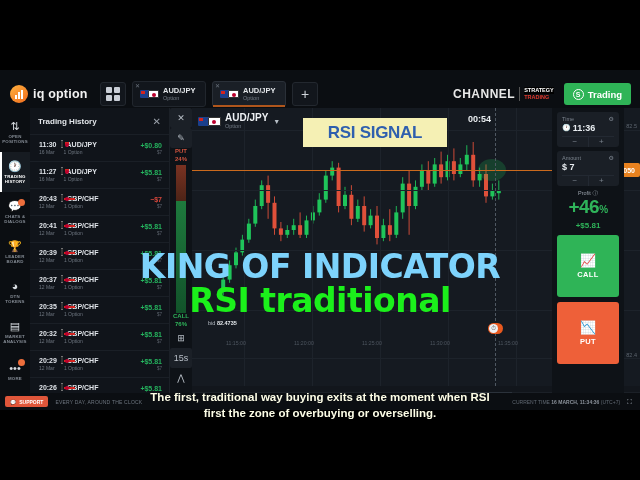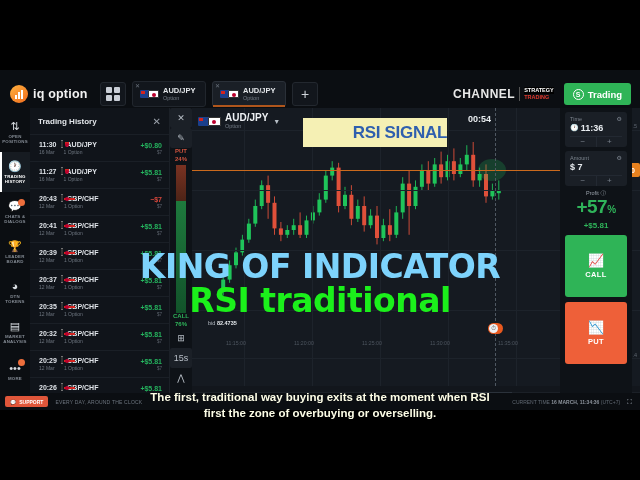--- a/index.html
+++ b/index.html
@@ -114,21 +114,21 @@
   .axis-time { position:absolute; color:#4e5660; font-size:5.2px; }
   .expiry-marker { position:absolute; width:15px; height:11px; border-radius:6px; background:#e8591f; display:flex; align-items:center; }
   .expiry-marker i { width:9px; height:9px; border-radius:50%; background:#eef1f4; margin-left:1px; display:flex; align-items:center; justify-content:center; color:#333; font-size:6px; font-style:normal; }
 
   
   #tfbar { position:absolute; left:22px; bottom:0; right:0; height:18px; background:#1b2027; display:flex; align-items:stretch; }
   .tf { flex:1; display:flex; align-items:center; justify-content:center; color:#828a93; font-size:6.5px; font-weight:bold; }
   .tf.active { background:#2b323b; color:#fff; }
 
   
-  #rightpanel { position:absolute; right:8px; top:38px; width:72px; height:302px; background:#0e1217; padding:4px 5px 0; }
+  #rightpanel { position:absolute; right:16px; top:38px; width:72px; height:302px; background:#0e1217; padding:4px 5px 0; }
   .field { background:#1a1f26; border-radius:3px; padding:3px 5px 0; margin-bottom:4px; }
   .field-top { display:flex; align-items:center; }
   .field-top span { color:#7b838d; font-size:5.5px; }
   .field-top .gear { margin-left:auto; color:#7b838d; font-size:6px; }
   .field-val { color:#e9edf1; font-size:9px; font-weight:bold; display:flex; align-items:center; gap:2px; line-height:12px; }
   .field-val .clk { font-size:7px; color:#cfd5db; }
   .field-ctrl { display:flex; border-top:1px solid #232932; margin-top:2px; }
   .field-ctrl span { flex:1; text-align:center; color:#79818b; font-size:8px; line-height:10px; }
   .field-ctrl span:first-child { border-right:1px solid #232932; }
   .profit-lbl { text-align:center; color:#98a0a9; font-size:5.5px; margin-top:3px; }
@@ -144,21 +144,21 @@
   #statusbar { position:absolute; left:0; bottom:0; width:640px; height:17px; background:#0b0e12; display:flex; align-items:center; padding:0 5px; }
   .support-btn { display:flex; align-items:center; gap:3px; background:#e0563a; border-radius:2px; height:11px; padding:0 5px; color:#fff; font-size:5px; font-weight:bold; }
   .status-txt { color:#6d757f; font-size:5px; margin-left:7px; letter-spacing:.2px; }
   .status-right { margin-left:auto; display:flex; align-items:center; gap:7px; padding-right:3px; }
   .status-right .ct { color:#8b929b; font-size:5px; font-weight:bold; }
   .status-right .ct .u { color:#616973; font-weight:normal; }
   .expand { color:#9aa1aa; font-size:7px; }
 
   
   #rsi-badge { position:absolute; left:303px; top:118px; width:144px; height:29px; background:#f5f0b4;
-               display:flex; align-items:center; justify-content:flex-end; z-index:40; }
+               display:flex; align-items:center; justify-content:center; z-index:40; }
   #rsi-badge span { color:#2f5fae; font-size:17px; font-weight:bold; letter-spacing:-.3px; }
   #title-overlay { position:absolute; left:0; top:250px; width:640px; text-align:center; z-index:40; }
   #t1 { color:#7dd3fc; font-size:33px; font-weight:bold; letter-spacing:-.5px; line-height:34px; font-family:"DejaVu Sans",sans-serif; }
   #t2 { color:#1bf01b; font-size:33px; font-weight:bold; letter-spacing:-.5px; line-height:34px; font-family:"DejaVu Sans",sans-serif; }
   #caption { position:absolute; left:0; top:389px; width:640px; text-align:center; z-index:60; }
   #caption div { color:#fdfde6; font-size:11.5px; font-weight:bold; line-height:16px; }
 </style>
 </head>
 <body>
 
@@ -636,21 +636,21 @@
           <span>−</span>
           <span>+</span>
         </div>
       </div>
 
       <div class="profit-lbl">
         <span>Profit</span>
         <span>ⓘ</span>
       </div>
       <div class="profit-big">
-        <span>+57</span><small>%</small>
+        <span>+46</span><small>%</small>
       </div>
       <div class="profit-amt">+$5.81</div>
 
       <div class="trade-btn call">
         <span class="tb-ico">📈</span>
         <b>CALL</b>
       </div>
       <div class="trade-btn put">
         <span class="tb-ico">📉</span>
         <b>PUT</b>

